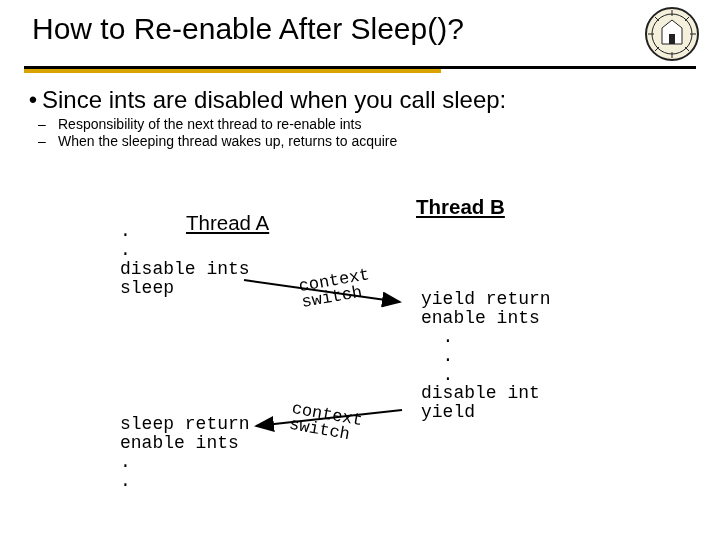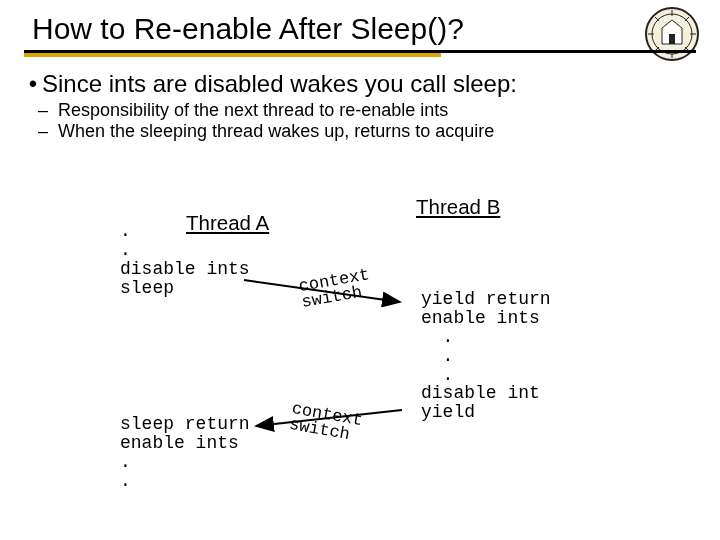--- a/index.html
+++ b/index.html
@@ -8,21 +8,21 @@
     width: 720px;
     height: 540px;
     background: white;
     font-family: Arial, Helvetica, sans-serif;
     color: black;
     position: relative;
     overflow: hidden;
   }
   .title {
     font-size: 30px;
-    padding: 12px 0 4px 32px;
+    padding: 12px 0 20px 32px;
     letter-spacing: 0px;
   }
   .rule-wrap {
     position: relative;
     margin: 0 24px 0 24px;
     height: 10px;
   }
   .rule-black {
     position: absolute;
     left: 0; right: 0;
@@ -46,21 +46,21 @@
   .bullet1 {
     font-size: 24px;
     margin: 10px 0 2px 24px;
   }
   .bullet1 .dot {
     display: inline-block;
     width: 18px;
     text-align: center;
   }
   .sub {
-    font-size: 18px;
+    font-size: 14px;
     margin: 0 0 0 58px;
     line-height: 1.18;
   }
   .sub .dash {
     display: inline-block;
     width: 20px;
     margin-left: -20px;
   }
   .cols {
     margin-top: 2px;
@@ -111,33 +111,33 @@
     <rect x="25" y="28" width="6" height="10" fill="#222"></rect>
   </svg>
 </div>
 
 <div class="rule-wrap">
   <div class="rule-black"></div>
   <div class="rule-gold"></div>
 </div>
 
 <div class="bullet1">
-  <span class="dot">•</span><span>Since ints are disabled wakes you call sleep:</span>
+  <span class="dot">•</span><span>Since ints are disabled when you call sleep:</span>
 </div>
 
 <div class="sub">
   <span class="dash">–</span><span>Responsibility of the next thread to re-enable ints</span>
 </div>
 <div class="sub">
   <span class="dash">–</span><span>When the sleeping thread wakes up, returns to acquire</span><br>
 </div>
 
 <div class="cols">
   <span class="colhdr" style="left:186px; top:211px;">Thread A</span>
-  <span class="colhdr" style="left:416px; top:195px;">Thread B</span>
+  <span class="colhdr" style="left:416px; top:195px;font-weight:bold;">Thread B</span>
 </div>
 
 <div class="code-area" style="left:120px; top:222px; text-align:left;">.
 .
 disable ints
 sleep</div>
 
 <div class="code-area" style="left:120px; top:415px; text-align:left;">sleep return
 enable ints
 .

